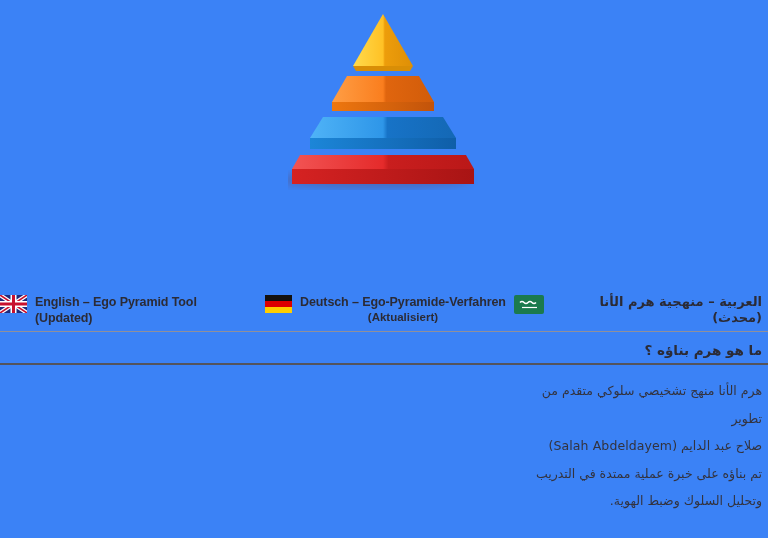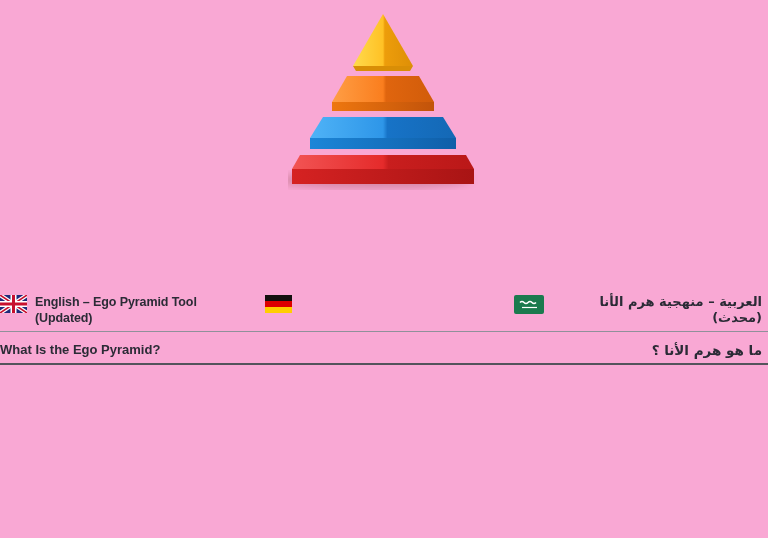--- a/index.html
+++ b/index.html
@@ -1,17 +1,17 @@
 <!DOCTYPE html>
 <html><head>
 <meta charset="utf-8">
 <style>
   html,body{margin:0;padding:0;background:#ffffff;}
   .screen{
-    position:relative;width:768px;height:538px;background:#f9a8d4;overflow:hidden;
+    position:relative;width:768px;height:538px;background:#3b82f6;overflow:hidden;
     font-family:"Liberation Sans",sans-serif;color:#2f2f3a;
   }
   .pyramid{position:absolute;left:288px;top:10px;width:190px;height:180px;}
   .hr{position:absolute;left:0;right:0;}
   .hr1{top:331px;height:1px;background:#90909a;}
   .hr2{top:363px;height:2px;background:#54545c;}
   .col{position:absolute;top:0;height:538px;}
   .col-en{left:0;width:252px;}
   .col-de{left:265px;width:242px;}
   .col-ar{left:514px;width:248px;direction:rtl;font-family:"DejaVu Sans",sans-serif;text-decoration:underline;}
@@ -107,43 +107,48 @@
         <rect x="10.5" width="6" height="18" fill="#ffffff"></rect>
         <rect y="6" width="27" height="6" fill="#ffffff"></rect>
         <rect x="12" width="3" height="18" fill="#C8102E"></rect>
         <rect y="7.5" width="27" height="3" fill="#C8102E"></rect>
       </svg>
       <div class="title-wrap">
         <div class="title">English – Ego Pyramid Tool (Updated)</div>
 
       </div>
     </div>
-    <div class="heading">What Is the Ego Pyramid?</div>
   </div>
 
   <div class="col col-de">
     <div class="header">
       <svg class="flag" width="27" height="18" viewBox="0 0 27 18">
         <rect width="27" height="6" fill="#14110F"></rect>
         <rect y="6" width="27" height="6" fill="#DD0000"></rect>
         <rect y="12" width="27" height="6" fill="#FFCE00"></rect>
       </svg>
       <div class="title-wrap">
+        <div class="title">Deutsch – Ego-Pyramide-Verfahren</div>
+        <div class="title-sub">(Aktualisiert)</div>
       </div>
     </div>
   </div>
 
   <div class="col col-ar">
     <div class="header">
       <svg class="flag" width="30" height="19" viewBox="0 0 30 19">
         <rect width="30" height="19" rx="2" fill="#1B7A4E"></rect>
         <path d="M6 7.5 q2 -2 4 0 t4 0 t4 0 t4 0" stroke="#ffffff" stroke-width="1.6" fill="none"></path>
         <line x1="8" y1="12.5" x2="23" y2="12.5" stroke="#ffffff" stroke-width="1.2"></line>
       </svg>
       <div class="title-wrap">
         <div class="title">العربية – منهجية هرم الأنا (محدث)</div>
 
       </div>
     </div>
-    <div class="heading">ما هو هرم الأنا ؟</div>
+    <div class="heading">ما هو هرم بناؤه ؟</div>
+    <div class="body">هرم الأنا منهج تشخيصي سلوكي متقدم من تطوير
+صلاح عبد الدايم (Salah Abdeldayem)
+تم بناؤه على خبرة عملية ممتدة في التدريب
+وتحليل السلوك وضبط الهوية.</div>
   </div>
 
 </div>
 
 </body></html>

